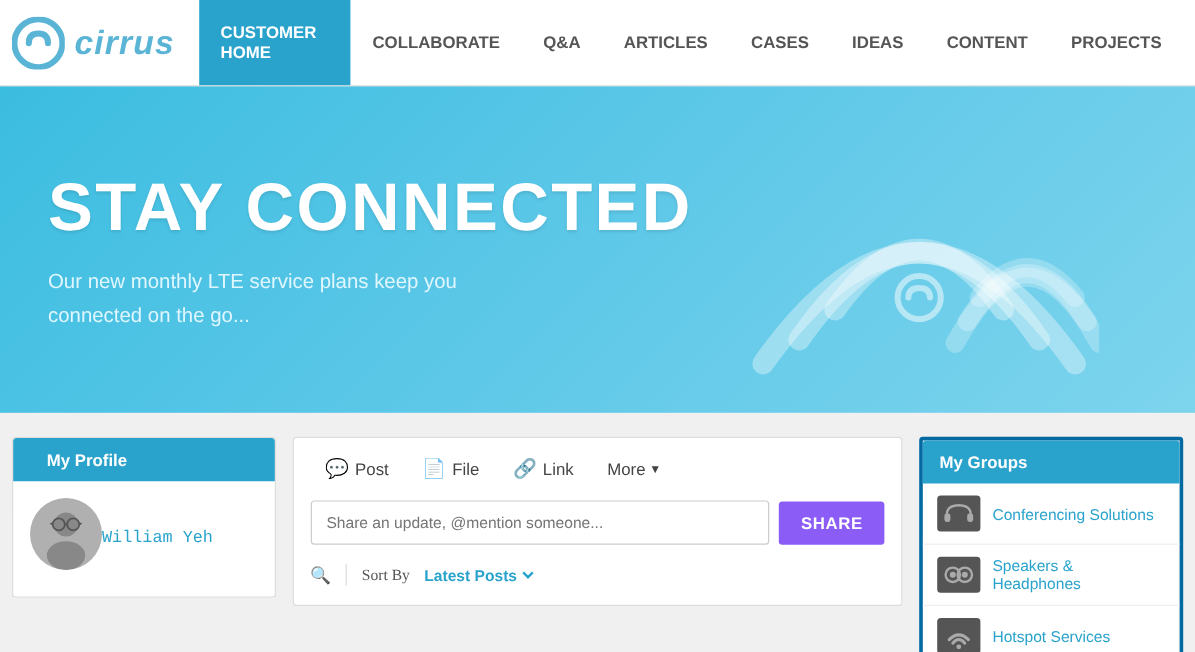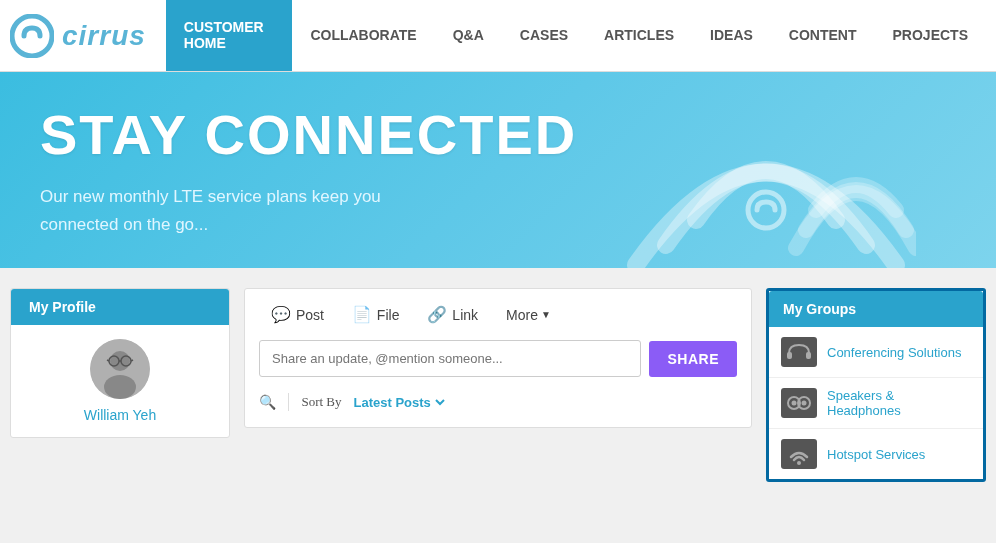--- a/index.html
+++ b/index.html
@@ -48,21 +48,21 @@
       text-decoration: none;
     }
     .nav-item.active {
       background: #2aa3cc;
       color: #fff;
     }
 
     
     .hero {
       background: linear-gradient(135deg, #3bbde0 0%, #5ec8e8 50%, #7dd4ed 100%);
-      height: 196px;
+      height: 272px;
       position: relative;
       display: flex;
       align-items: center;
       padding: 30px 40px;
       overflow: hidden;
     }
     .hero-text h1 {
       font-size: 56px;
       color: #fff;
       font-weight: bold;
@@ -102,28 +102,29 @@
     .sidebar-section {
       background: #fff;
       border: 1px solid #ddd;
       border-radius: 3px;
     }
     .sidebar-header {
       background: #2aa3cc;
       color: #fff;
       font-weight: bold;
       font-size: 14px;
-      padding: 10px 18px;
+      padding: 10px 28px;
       border-radius: 3px 3px 0 0;
     }
     .sidebar-body {
       padding: 14px;
       display: flex;
-      flex-direction: column;
-      align-items: center;
+      flex-direction: row;
+      align-items: center;
+      font-family: Liberation Mono, monospace;
     }
     .avatar {
       width: 60px;
       height: 60px;
       border-radius: 50%;
       background: #ccc;
       overflow: hidden;
       margin-bottom: 8px;
       display: flex;
       align-items: center;
@@ -278,22 +279,22 @@
     <svg class="logo-icon" viewBox="0 0 44 44">
       <circle cx="22" cy="22" r="20" fill="none" stroke="#5ab4d6" stroke-width="5"></circle>
       <path d="M14 22 Q14 14 22 14 Q30 14 30 22" fill="none" stroke="#5ab4d6" stroke-width="5" stroke-linecap="round"></path>
     </svg>
     <span class="logo-text">cirrus</span>
   </div>
   <nav class="nav">
     <a class="nav-item active">CUSTOMER HOME</a>
     <a class="nav-item">COLLABORATE</a>
     <a class="nav-item">Q&amp;A</a>
+    <a class="nav-item">ARTICLES</a>
     <a class="nav-item">CASES</a>
-    <a class="nav-item">ARTICLES</a>
     <a class="nav-item">IDEAS</a>
     <a class="nav-item">CONTENT</a>
     <a class="nav-item">PROJECTS</a>
   </nav>
 </div>
 
 <div class="hero">
   <div class="hero-text">
     <h1>STAY CONNECTED</h1>
     <p>Our new monthly LTE service plans keep you connected on the go...</p>

